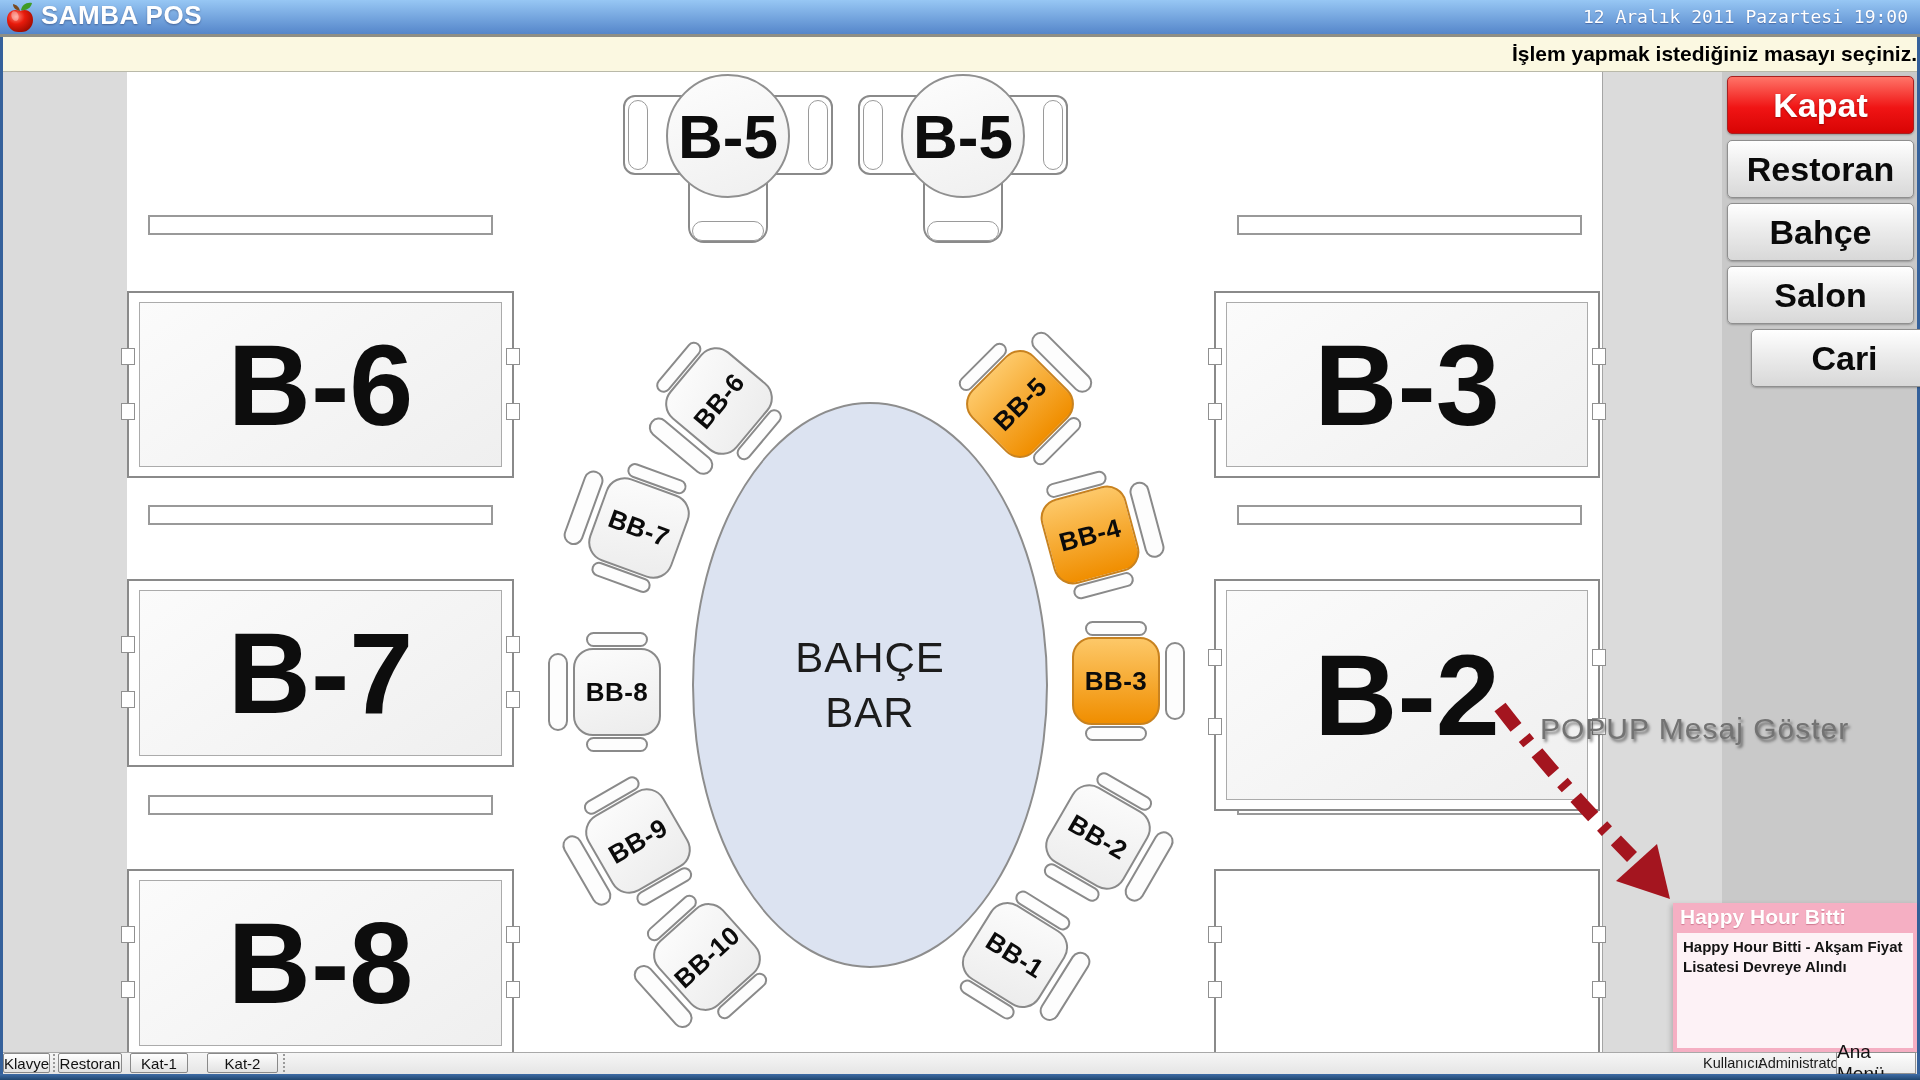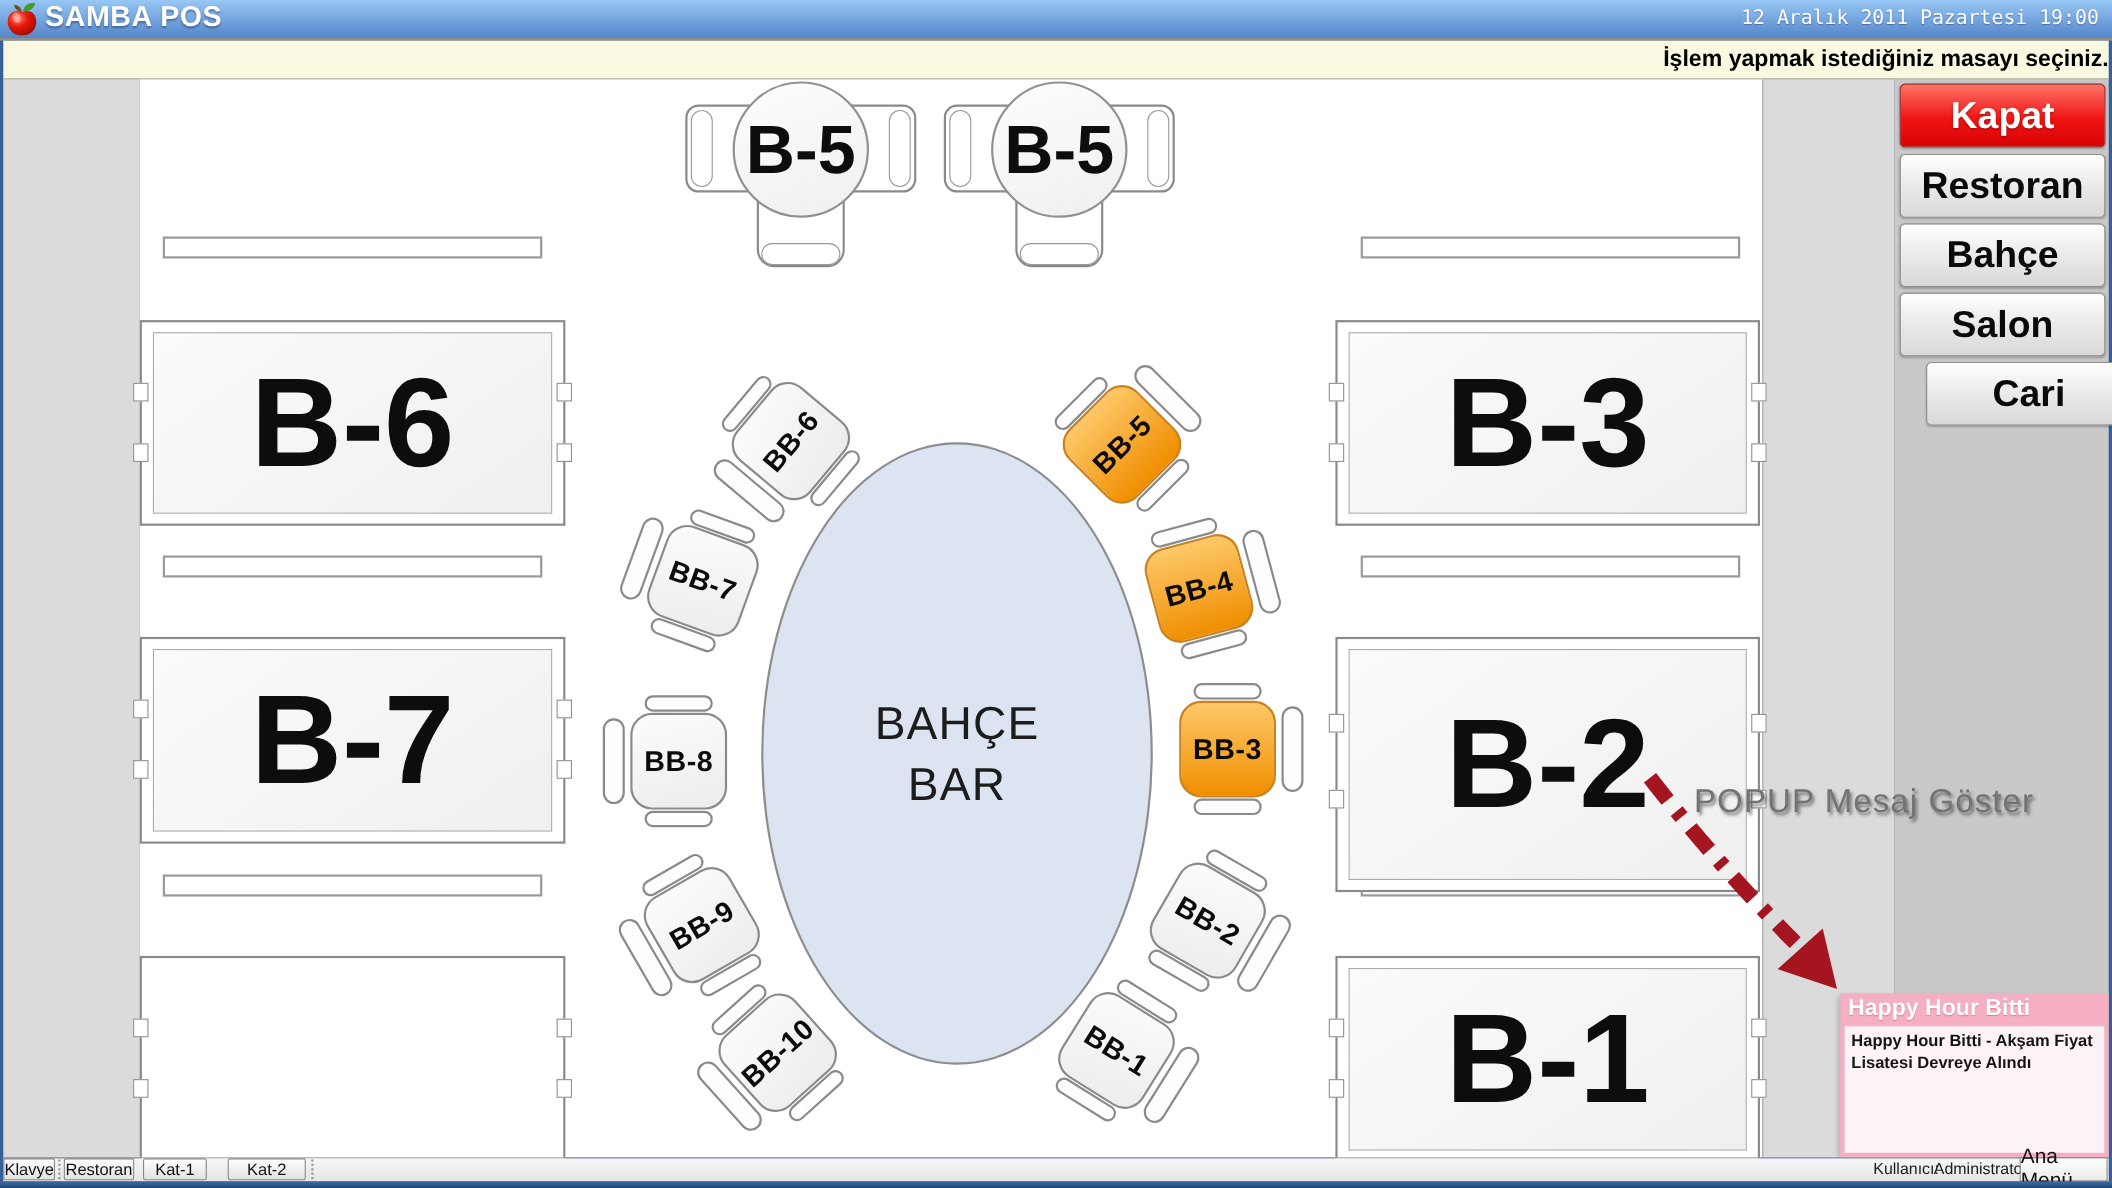--- a/index.html
+++ b/index.html
@@ -205,20 +205,23 @@
     <div class="notch nr n2"></div>
   <div class="inner">
       <span>B-7</span>
     </div>
 </div>
 <div class="table-rect" style="left:127px; top:825px; width:387px; height:188px;">
   <div class="notch nl n1"></div>
     <div class="notch nl n2"></div>
   <div class="notch nr n1"></div>
     <div class="notch nr n2"></div>
+  <div class="inner">
+      <span>B-8</span>
+    </div>
 </div>
 
 <div class="table-rect" style="left:1214px; top:247px; width:386px; height:187px;">
   <div class="notch nl n1"></div>
     <div class="notch nl n2"></div>
   <div class="notch nr n1"></div>
     <div class="notch nr n2"></div>
   <div class="inner">
       <span>B-3</span>
     </div>
@@ -230,23 +233,20 @@
     <div class="notch nr n2"></div>
   <div class="inner">
       <span>B-2</span>
     </div>
 </div>
 <div class="table-rect" style="left:1214px; top:825px; width:386px; height:188px;">
   <div class="notch nl n1"></div>
     <div class="notch nl n2"></div>
   <div class="notch nr n1"></div>
     <div class="notch nr n2"></div>
-  <div class="inner">
-      <span>B-1</span>
-    </div>
 </div>
 
 <div class="bar-ellipse">
   <div>BAHÇE</div>
   <div>BAR</div>
 </div>
 
 <div class="stool" style="left:644px; top:326px; transform:rotate(-50deg);">
   <div class="back"></div>
   <div class="arm t"></div>

